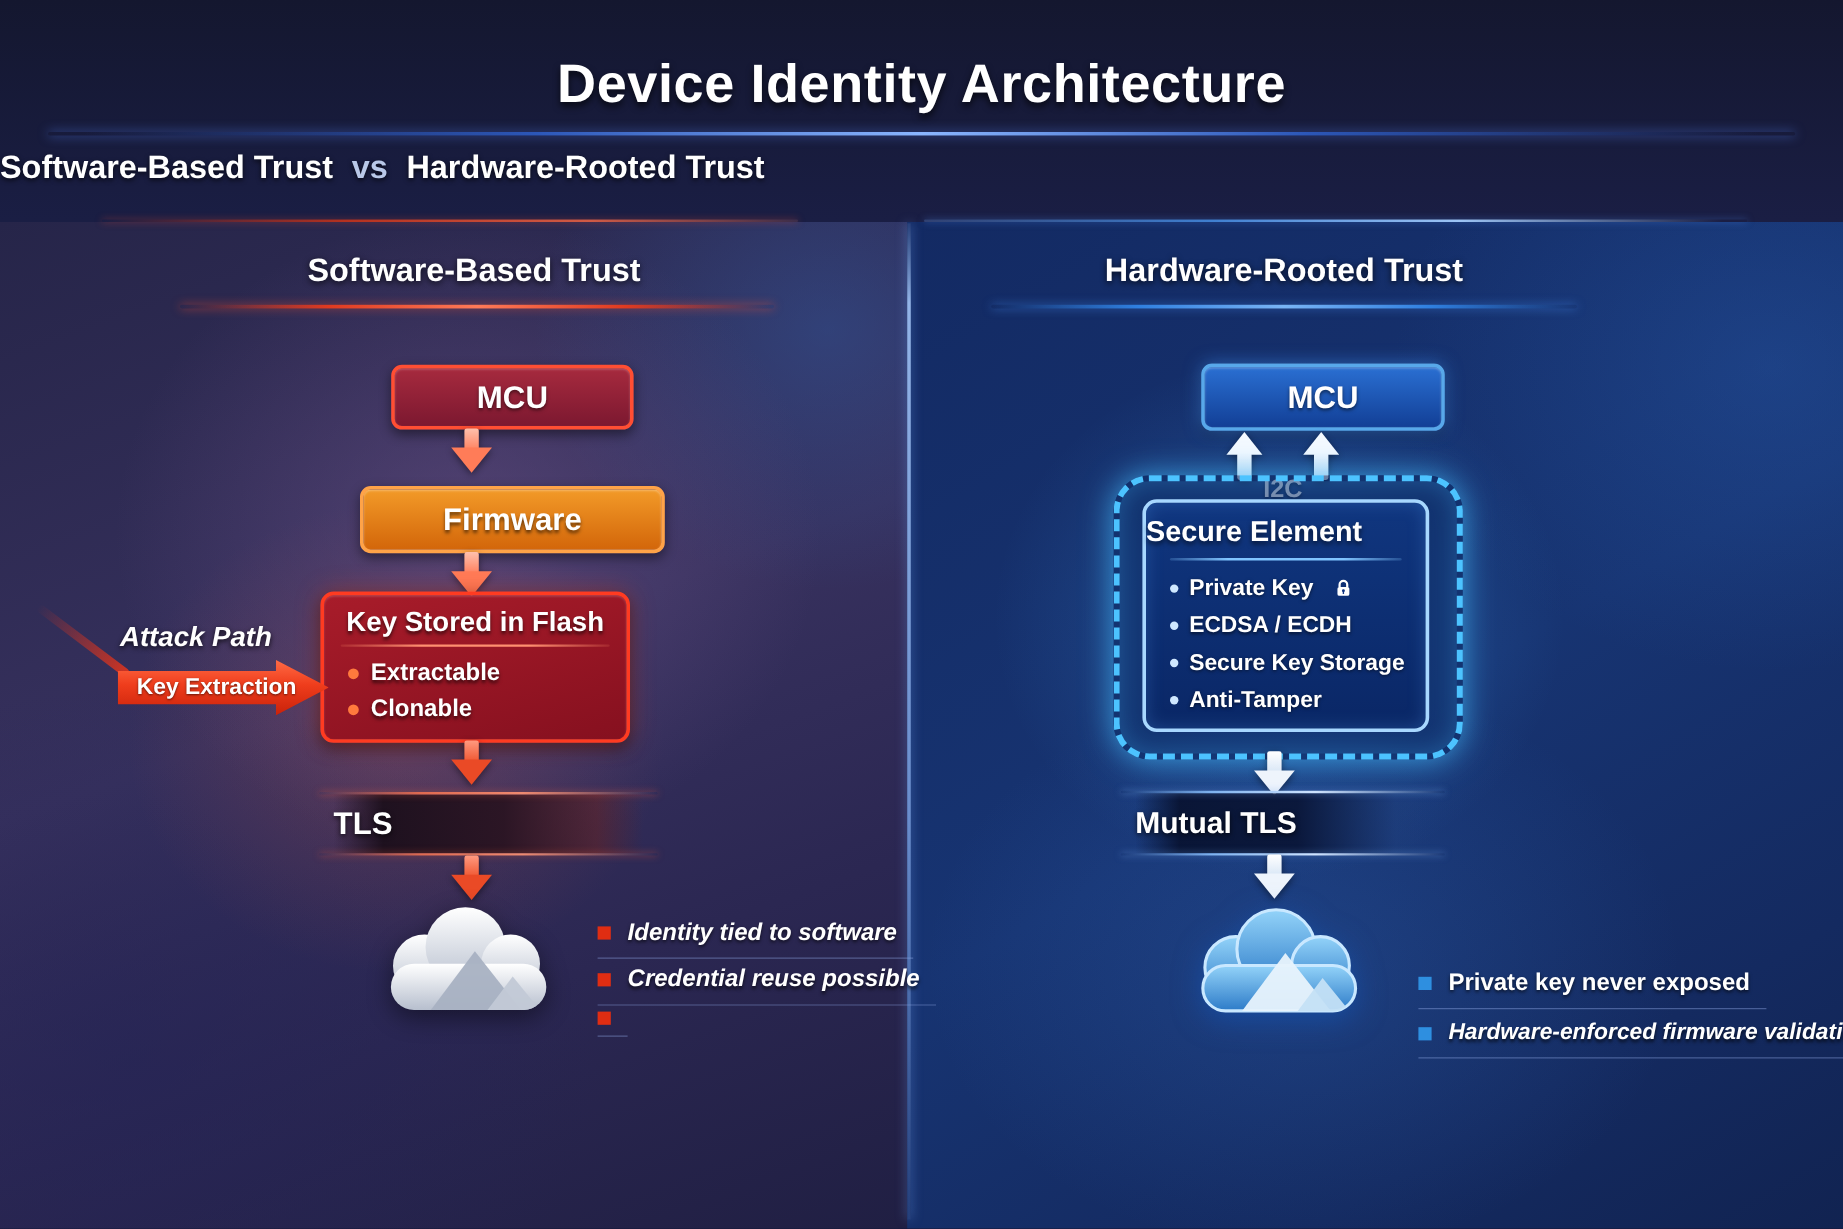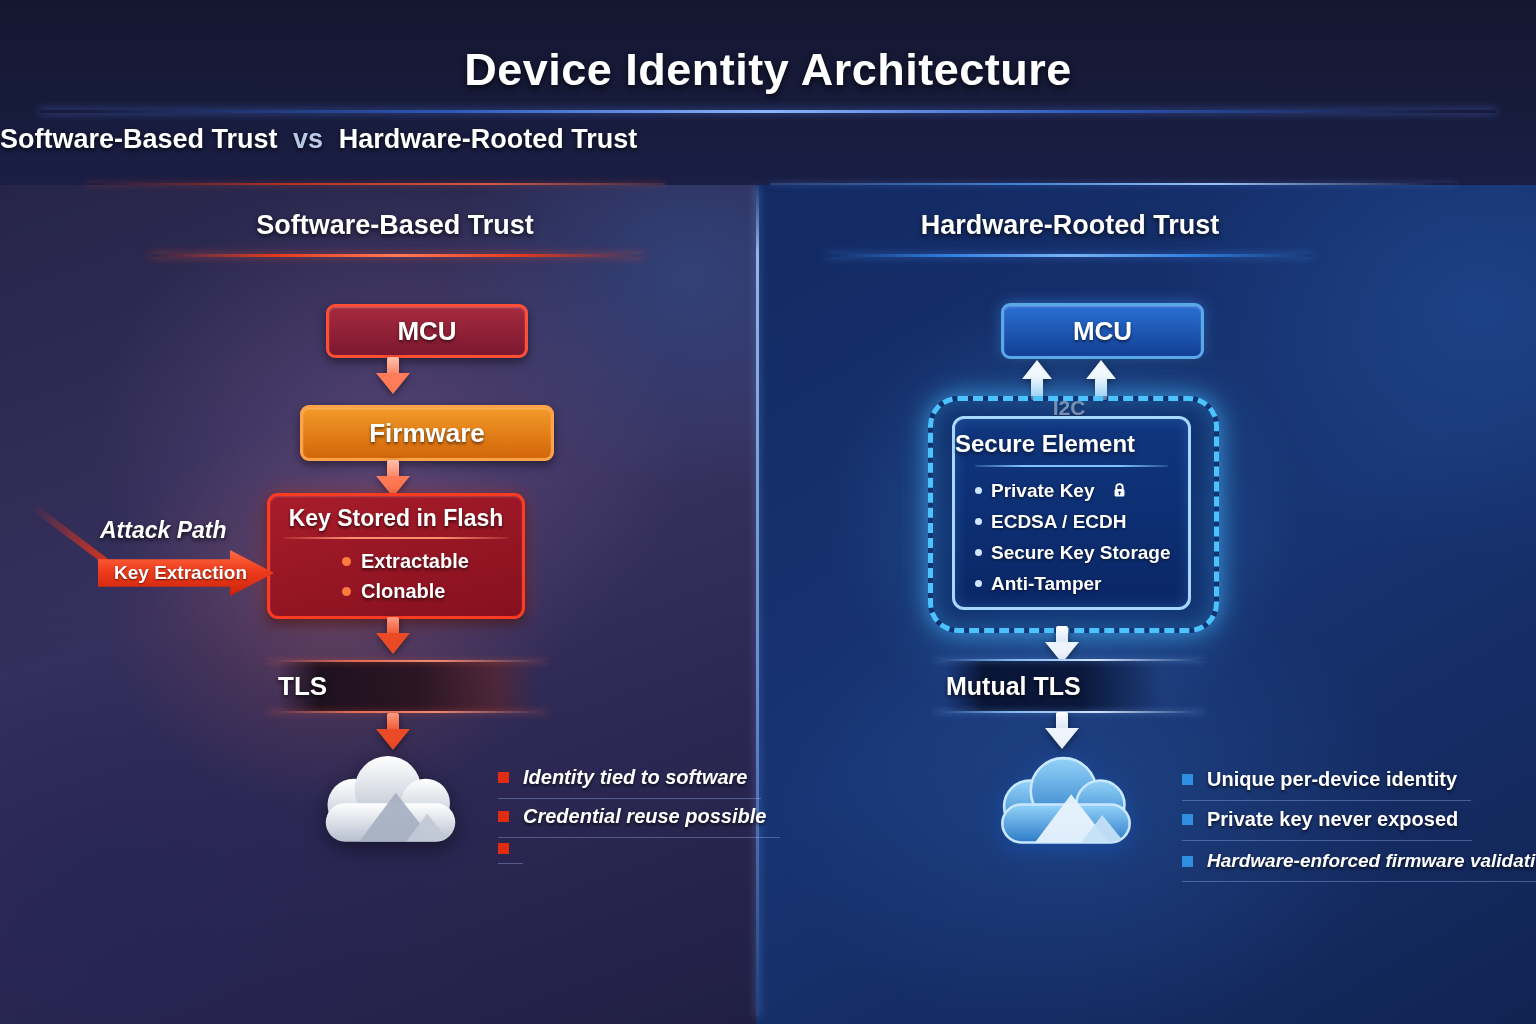--- a/index.html
+++ b/index.html
@@ -72,22 +72,22 @@
     border:3px solid #58a8ea;background:linear-gradient(180deg,#2a6fd2,#123f96);
     box-shadow:0 0 14px rgba(70,150,255,.55),0 4px 10px rgba(0,0,0,.4), inset 0 1px 2px rgba(255,255,255,.3);}
 
   
   .flash-box{left:267px;top:493px;width:252px;height:120px;border-radius:11px;
     border:3px solid #ff3b21;background:linear-gradient(165deg,#a81c2a,#86101f);
     box-shadow:0 0 20px rgba(235,60,30,.38),0 5px 12px rgba(0,0,0,.5), inset 0 1px 2px rgba(255,255,255,.2);}
   .flash-title{margin-top:9px;text-align:center;font-size:23px;font-weight:bold;text-shadow:0 2px 3px rgba(0,0,0,.6);}
   .flash-rule{height:2px;margin:5px 14px 7px 14px;border-radius:2px;
     background:linear-gradient(90deg,rgba(255,140,100,.15),#ff9070 30%,#ff9070 70%,rgba(255,140,100,.15));}
-  .flash-item{display:flex;align-items:center;gap:10px;padding-left:44px;font-size:20px;font-weight:bold;
-    height:30px;text-shadow:0 2px 3px rgba(0,0,0,.6);margin-left:28px;}
+  .flash-item{display:flex;align-items:center;gap:10px;padding-left:20px;font-size:20px;font-weight:bold;
+    height:30px;text-shadow:0 2px 3px rgba(0,0,0,.6);}
   .flash-item .dot{width:9px;height:9px;border-radius:50%;background:#ff7a3d;flex:none;}
 
   
   .attack-label{left:100px;top:517px;font-size:23px;font-weight:bold;font-style:italic;
     text-shadow:0 2px 4px rgba(0,0,0,.8);}
   .attack-swoosh{left:34px;top:503px;width:94px;height:7px;border-radius:4px;
     transform:rotate(37deg);transform-origin:left top;
     background:linear-gradient(90deg,rgba(216,52,31,0),rgba(216,52,31,.95));}
   .attack-arrow{left:98px;top:550px;width:176px;height:46px;
     background:linear-gradient(180deg,#ff6b45 0%,#ef3d1c 45%,#c9220a 100%);
@@ -345,24 +345,20 @@
       <circle cx="97" cy="50" r="38" fill="url(#cg2)"></circle>
       <circle cx="140" cy="66" r="28" fill="url(#cg2)"></circle>
       <rect x="26" y="66" width="148" height="44" rx="22" fill="url(#cg2)"></rect>
     </g>
     <g clip-path="url(#cl2)">
       <polygon points="64,110 106,54 150,110" fill="#e8f3fc" opacity="0.95"></polygon>
       <polygon points="118,110 142,78 168,110" fill="#c4e0f5" opacity="0.95"></polygon>
     </g>
   </svg>
 
-  <div class="abs takeaway blue-side" style="left:1182px;top:768px;">
-    <span class="sq"></span>
-    <span>Unique per-device identity</span>
-  </div>
   <div class="abs takeaway blue-side" style="left:1182px;top:808px;">
     <span class="sq"></span>
     <span>Private key never exposed</span>
   </div>
   <div class="abs takeaway blue-side italic" style="left:1182px;top:850px;">
     <span class="sq"></span>
     <span>Hardware-enforced firmware validation</span>
   </div>
 
 </div>

